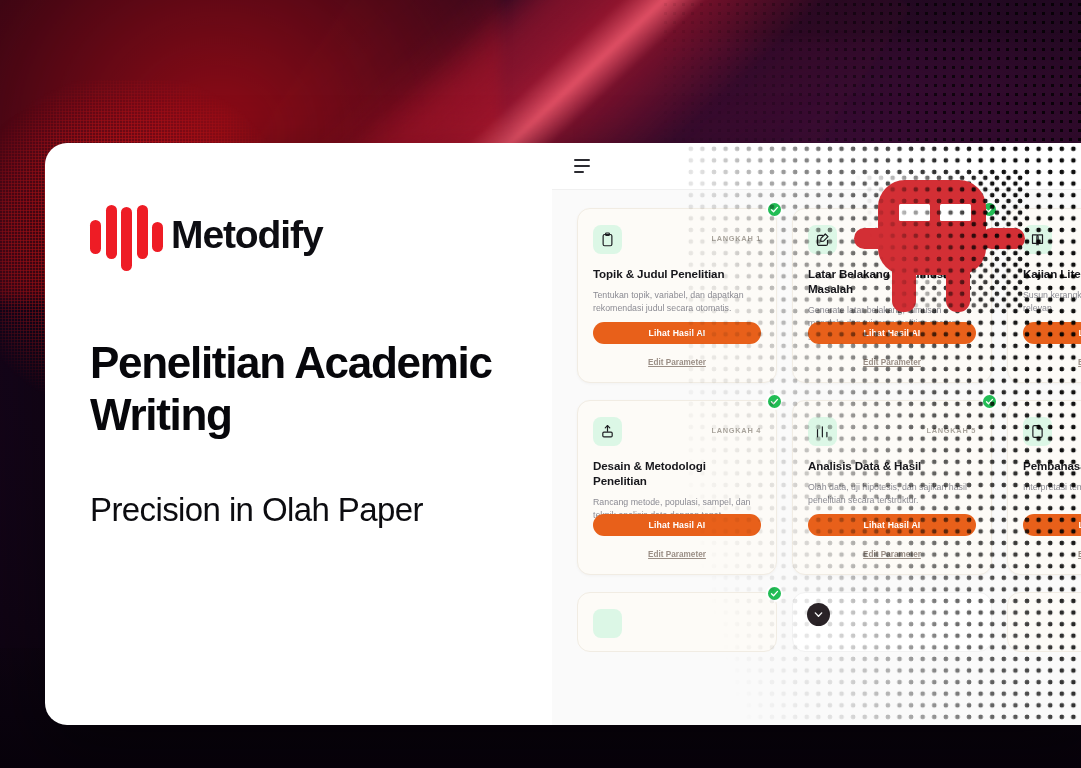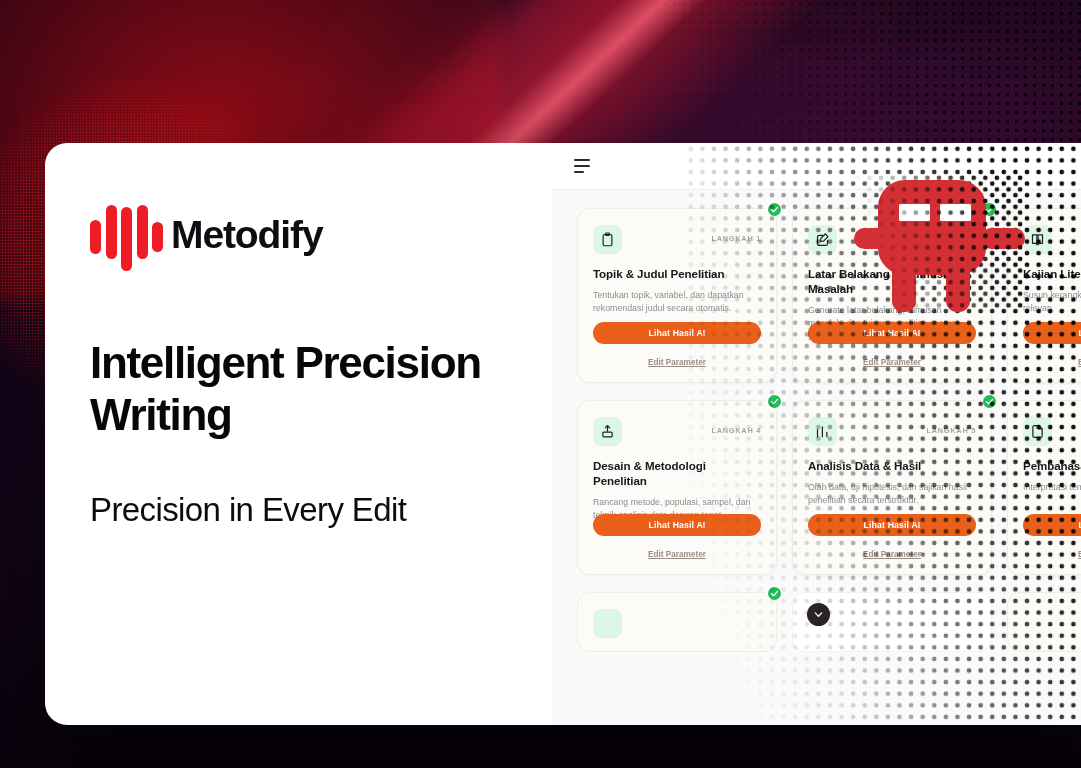--- a/index.html
+++ b/index.html
@@ -218,23 +218,23 @@
       <span class="logo-mark">
         <i></i>
           <i></i>
           <i></i>
           <i></i>
           <i></i>
       </span>
       <span class="logo-word">Metodify</span>
     </div>
 
-    <h1 class="headline">Intelligent Precision Writing</h1>
-
-    <p class="subline">Precision in Every Edit</p>
+    <h1 class="headline">Penelitian Academic Writing</h1>
+
+    <p class="subline">Precision in Olah Paper</p>
   </div>
 
   <div class="mock">
 
     <div class="mock-top">
       <span class="menu-ic">
         <span></span>
           <span></span>
           <span></span>
       </span>

